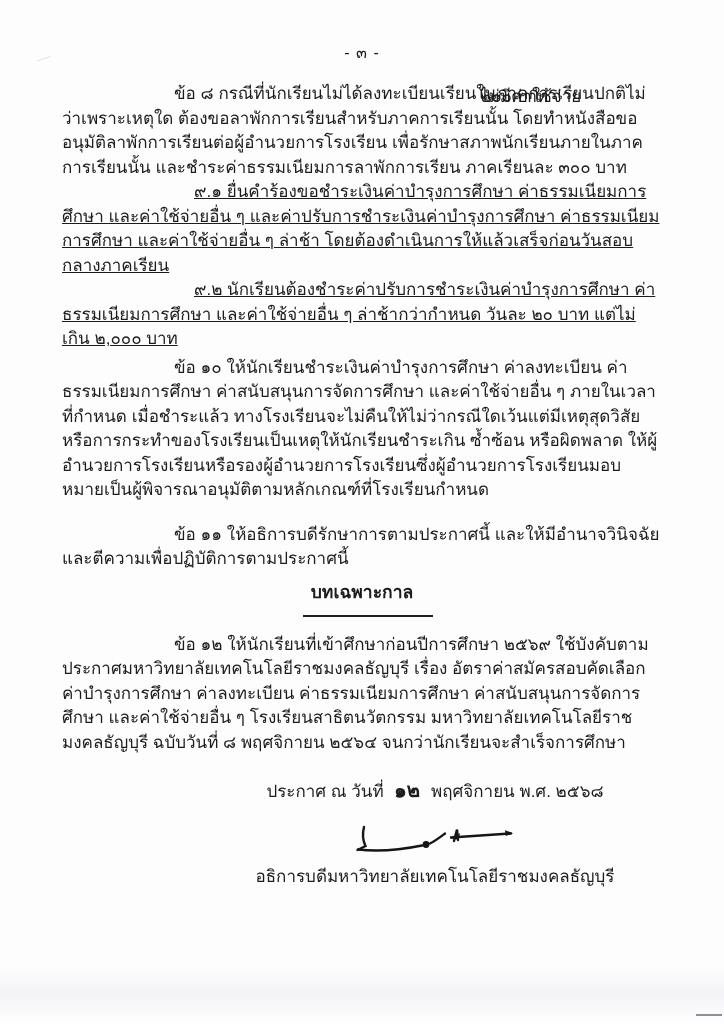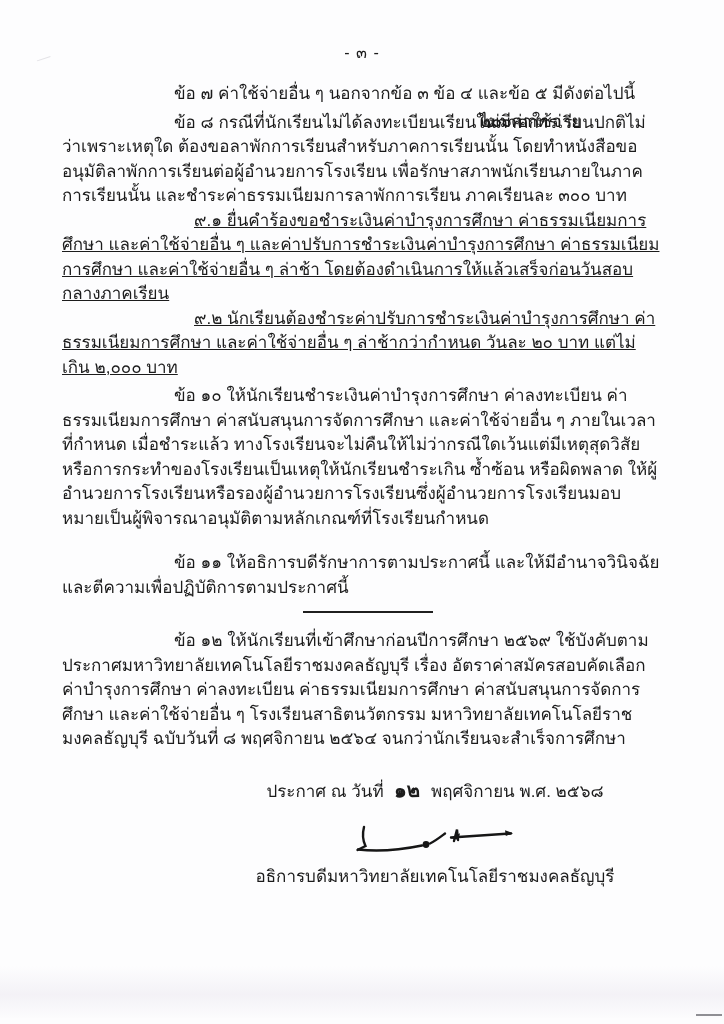--- a/index.html
+++ b/index.html
@@ -135,38 +135,38 @@
 </style>
 </head>
 <body>
 
 <div class="page">
   <div class="edge-artifact"></div>
 
   <div class="doc">
     <div class="page-number">- ๓ -</div>
 
-    <p class="para">ข้อ ๗ ค่าใช้จ่ายอื่น ๆ นอกจากข้อ ๓ ข้อ ๔ และข้อ ๕ มีดังต่อไปนี้</p>
 
     <div class="fee-row">
       <span class="fee-value">ไม่มีค่าใช้จ่าย</span>
     </div>
     <div class="fee-row">
       <span class="fee-value">๒๐๐ บาท</span>
     </div>
 
     <p class="para">ข้อ ๘ กรณีที่นักเรียนไม่ได้ลงทะเบียนเรียนในภาคการเรียนปกติไม่ว่าเพราะเหตุใด ต้องขอลาพักการเรียนสำหรับภาคการเรียนนั้น โดยทำหนังสือขออนุมัติลาพักการเรียนต่อผู้อำนวยการโรงเรียน เพื่อรักษาสภาพนักเรียนภายในภาคการเรียนนั้น และชำระค่าธรรมเนียมการลาพักการเรียน ภาคเรียนละ ๓๐๐ บาท</p>
 
     <p class="para sub">๙.๑ ยื่นคำร้องขอชำระเงินค่าบำรุงการศึกษา ค่าธรรมเนียมการศึกษา และค่าใช้จ่ายอื่น ๆ และค่าปรับการชำระเงินค่าบำรุงการศึกษา ค่าธรรมเนียมการศึกษา และค่าใช้จ่ายอื่น ๆ ล่าช้า โดยต้องดำเนินการให้แล้วเสร็จก่อนวันสอบกลางภาคเรียน</p>
     <p class="para sub">๙.๒ นักเรียนต้องชำระค่าปรับการชำระเงินค่าบำรุงการศึกษา ค่าธรรมเนียมการศึกษา และค่าใช้จ่ายอื่น ๆ ล่าช้ากว่ากำหนด วันละ ๒๐ บาท แต่ไม่เกิน ๒,๐๐๐ บาท</p>
 
     <p class="para">ข้อ ๑๐ ให้นักเรียนชำระเงินค่าบำรุงการศึกษา ค่าลงทะเบียน ค่าธรรมเนียมการศึกษา ค่าสนับสนุนการจัดการศึกษา และค่าใช้จ่ายอื่น ๆ ภายในเวลาที่กำหนด เมื่อชำระแล้ว ทางโรงเรียนจะไม่คืนให้ไม่ว่ากรณีใดเว้นแต่มีเหตุสุดวิสัยหรือการกระทำของโรงเรียนเป็นเหตุให้นักเรียนชำระเกิน ซ้ำซ้อน หรือผิดพลาด ให้ผู้อำนวยการโรงเรียนหรือรองผู้อำนวยการโรงเรียนซึ่งผู้อำนวยการโรงเรียนมอบหมายเป็นผู้พิจารณาอนุมัติตามหลักเกณฑ์ที่โรงเรียนกำหนด</p>
 
     <p class="para flush2">ข้อ ๑๑ ให้อธิการบดีรักษาการตามประกาศนี้ และให้มีอำนาจวินิจฉัยและตีความเพื่อปฏิบัติการตามประกาศนี้</p>
 
+    <div class="section-heading">บทเฉพาะกาล</div>
     <div class="heading-rule"></div>
 
     <p class="para clause12">ข้อ ๑๒ ให้นักเรียนที่เข้าศึกษาก่อนปีการศึกษา ๒๕๖๙ ใช้บังคับตามประกาศมหาวิทยาลัยเทคโนโลยีราชมงคลธัญบุรี เรื่อง อัตราค่าสมัครสอบคัดเลือก ค่าบำรุงการศึกษา ค่าลงทะเบียน ค่าธรรมเนียมการศึกษา ค่าสนับสนุนการจัดการศึกษา และค่าใช้จ่ายอื่น ๆ โรงเรียนสาธิตนวัตกรรม มหาวิทยาลัยเทคโนโลยีราชมงคลธัญบุรี ฉบับวันที่ ๘ พฤศจิกายน ๒๕๖๔ จนกว่านักเรียนจะสำเร็จการศึกษา</p>
   </div>
 
   <div class="sign-block">
     <div class="date-line">
       <span>ประกาศ ณ วันที่</span>
       <span class="date-day">๑๒</span>
       <span>พฤศจิกายน พ.ศ. ๒๕๖๘</span>

